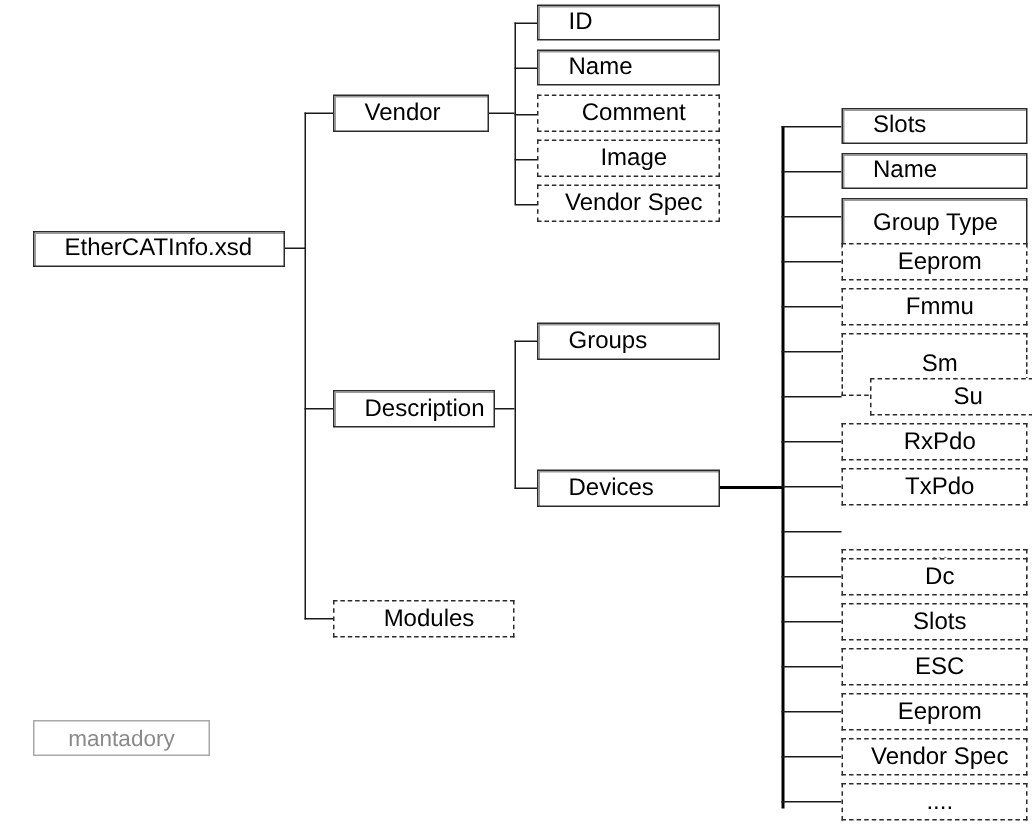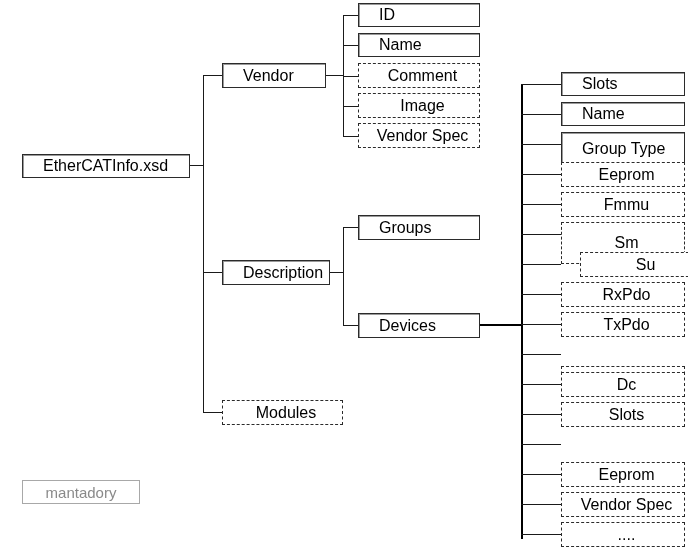--- a/index.html
+++ b/index.html
@@ -160,20 +160,23 @@
   </div>
   <div class="node optional" style="left:561px;top:342px;width:124px;height:25px;margin-top:24px;">
     <span>Mailbox</span>
   </div>
   <div class="node optional" style="left:561px;top:372px;width:124px;height:25px;">
     <span>Dc</span>
   </div>
   <div class="node optional" style="left:561px;top:402px;width:124px;height:25px;">
     <span>Slots</span>
   </div>
+  <div class="node optional" style="left:561px;top:432px;width:124px;height:25px;">
+    <span>ESC</span>
+  </div>
   <div class="node optional" style="left:561px;top:462px;width:124px;height:25px;">
     <span>Eeprom</span>
   </div>
   <div class="node optional" style="left:561px;top:492px;width:124px;height:25px;">
     <span>Vendor Spec</span>
   </div>
   <div class="node optional" style="left:561px;top:522px;width:124px;height:25px;">
     <span>....</span>
   </div>
 

